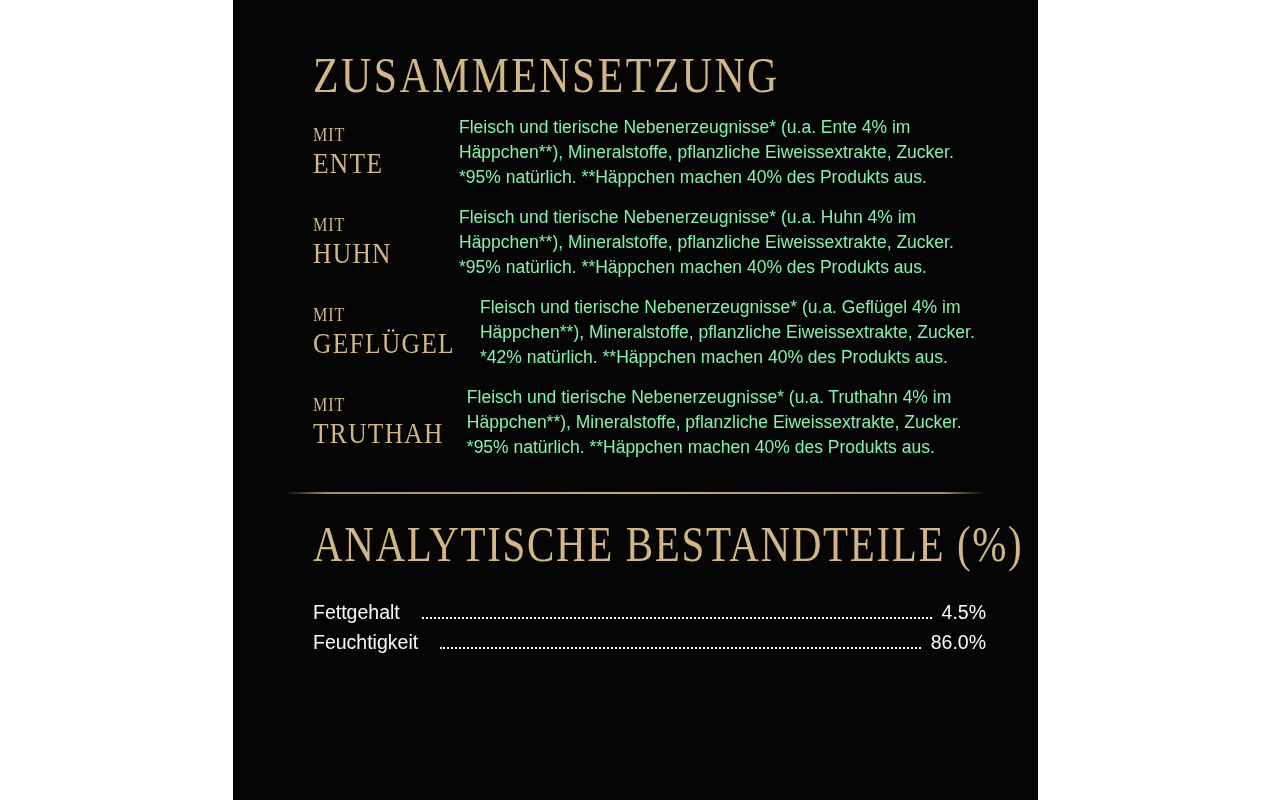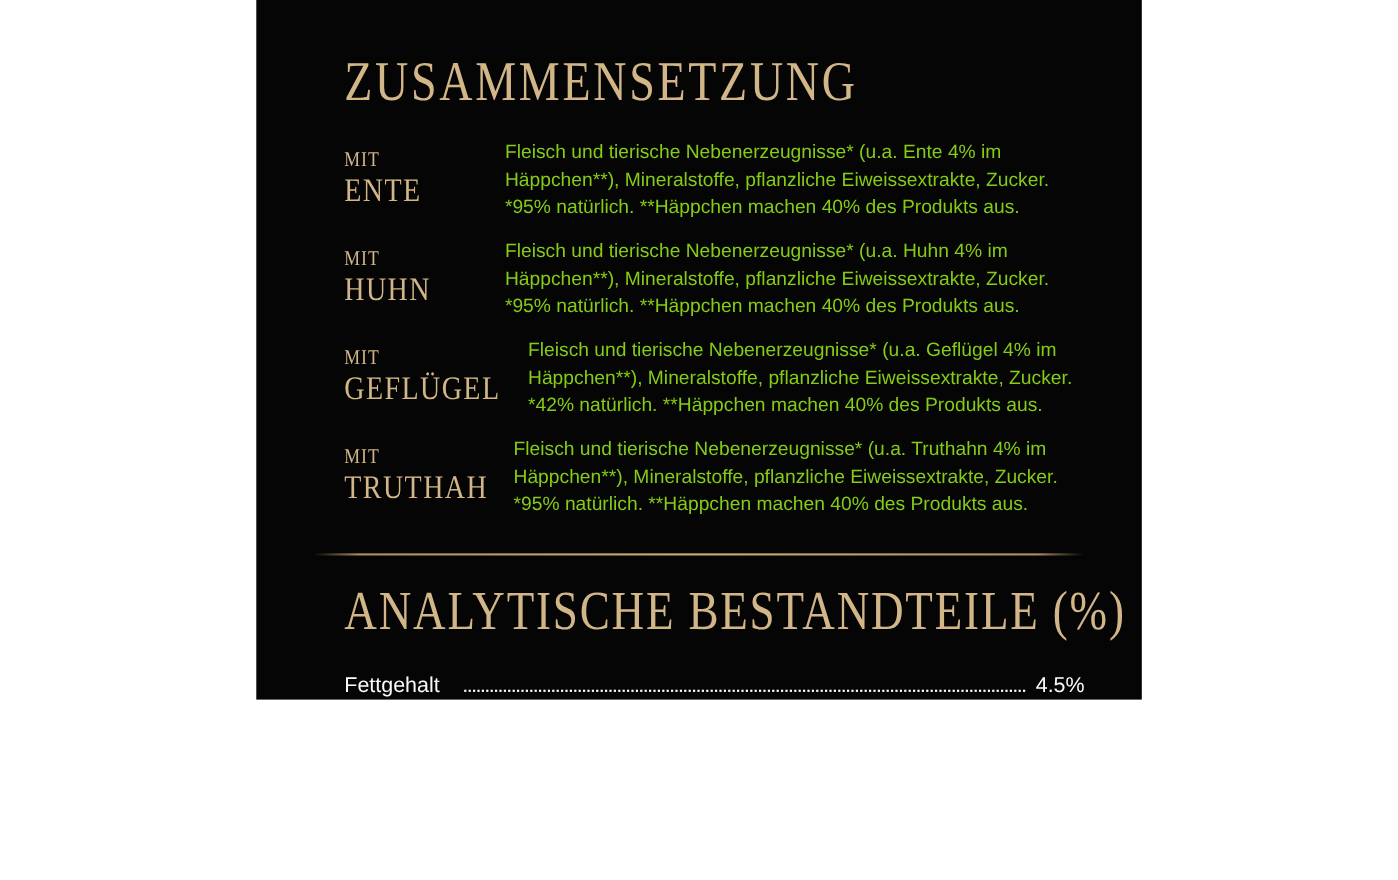--- a/index.html
+++ b/index.html
@@ -4,42 +4,42 @@
 <style>
   html, body { margin: 0; padding: 0; }
   body {
     width: 1271px; height: 800px;
     background: #ffffff;
     font-family: "Liberation Sans", sans-serif;
     overflow: hidden;
   }
   .panel {
     box-sizing: border-box;
-    width: 805px; height: 636px;
+    width: 805px; height: 800px;
     margin-left: 233px;
     background: #050505;
     padding: 40px 52px 0 80px;
     overflow: hidden;
   }
   .gold-heading {
     color: #d2b687;
     font-family: "Liberation Serif", serif;
     font-weight: 400;
     margin: 0;
     white-space: nowrap;
     transform-origin: left center;
   }
   .title1 {
     font-size: 51px;
     letter-spacing: 3px;
     transform: scaleX(0.82);
     margin-top: 6px;
     line-height: 1.15;
   }
-  .sections { margin-top: 21px; }
+  .sections { margin-top: 10px; }
   .section {
     display: flex;
     align-items: center;
     margin-bottom: 15px;
   }
   .section-label { flex: 0 0 146px; }
   .variant-prefix {
     display: block;
     font-family: "Liberation Serif", serif;
     color: #d2b687;
@@ -55,21 +55,21 @@
     color: #d2b687;
     font-size: 30px;
     letter-spacing: 1.5px;
     line-height: 1.1;
     transform: scaleX(0.85);
     transform-origin: left center;
   }
   .section-desc {
     margin: 0;
     flex: 1;
-    color: #84cc16;
+    color: #86efac;
     font-size: 17.5px;
     line-height: 25px;
     white-space: pre-line;
   }
   .divider {
     height: 2px;
     width: 700px;
     margin: 32px 0 0 -28px;
     background: linear-gradient(to right,
       rgba(202,169,114,0) 0%, #ac placeholder 0%);

